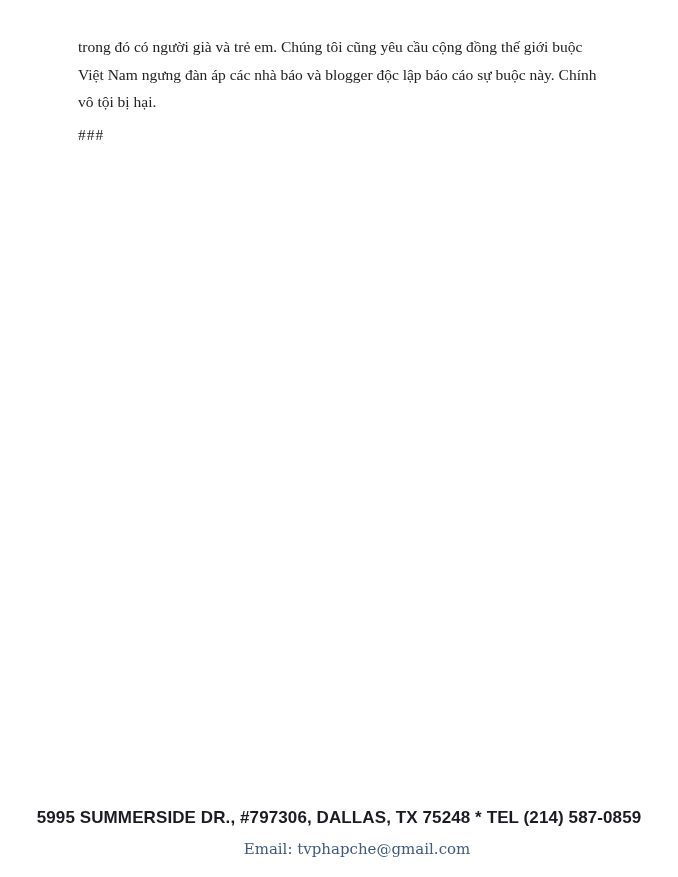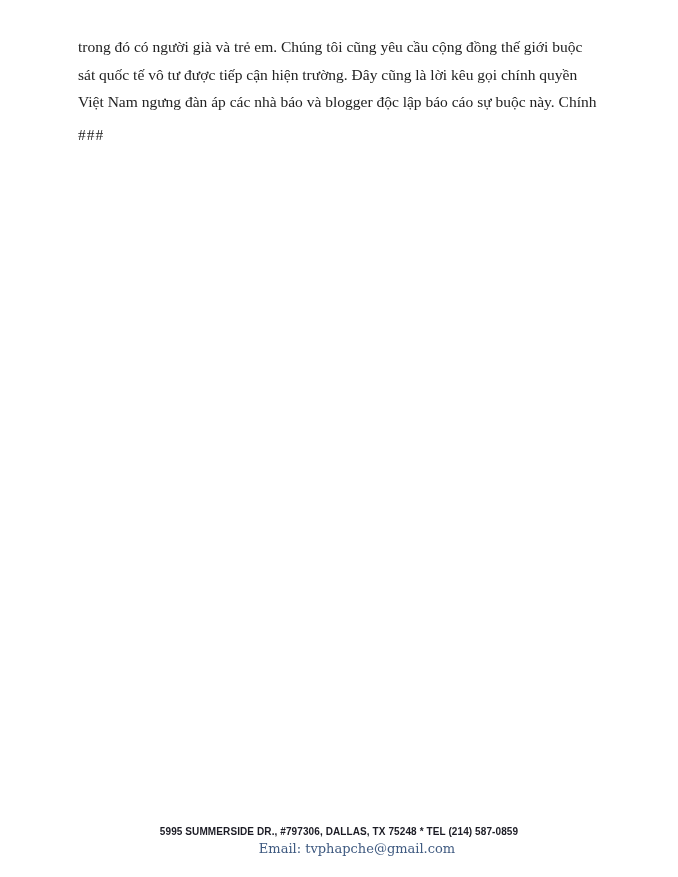--- a/index.html
+++ b/index.html
@@ -37,49 +37,49 @@
   }
   .footer {
     position: absolute;
     left: 0;
     right: 0;
     bottom: 20px;
     text-align: center;
   }
   .footer .address {
     font-family: "Liberation Sans", sans-serif;
-    font-size: 10px;
+    font-size: 17px;
     font-weight: 600;
     letter-spacing: 0.1px;
     color: var(--footer-address, #1b1b24);
     line-height: 15px;
     margin-top: 32px;
   }
   .footer .email-line {
-    margin-top: 2px;
+    margin-top: 16px;
     font-family: "DejaVu Serif", serif;
-    font-size: 13px;
+    font-size: 15px;
     line-height: 16px;
     color: var(--email-blue, #3f5a80);
     padding-left: 36px;
   }
   .footer .email-line a {
     color: inherit;
     text-decoration: none;
   }
 </style>
 </head>
 <body>
 
 <div class="page">
 
   <div class="content">
     <div class="line">trong đó có người già và trẻ em. Chúng tôi cũng yêu cầu cộng đồng thế giới buộc</div>
-    <div class="line">sát quốc tế vô tư được tiếp cận hiện trường. Đây cũng là lời kêu gọi chính quyền</div>
     <div class="line">Việt Nam ngưng đàn áp các nhà báo và blogger độc lập báo cáo sự buộc này. Chính</div>
+    <div class="line">vô tội bị hại.</div>
     <div class="end-marker">###</div>
   </div>
 
   <div class="footer">
     <div class="address">5995 SUMMERSIDE DR., #797306, DALLAS, TX 75248 * TEL (214) 587-0859</div>
     <div class="email-line"><span>Email:</span>&nbsp;<a href="#">tvphapche@gmail.com</a></div>
   </div>
 
 </div>
 

